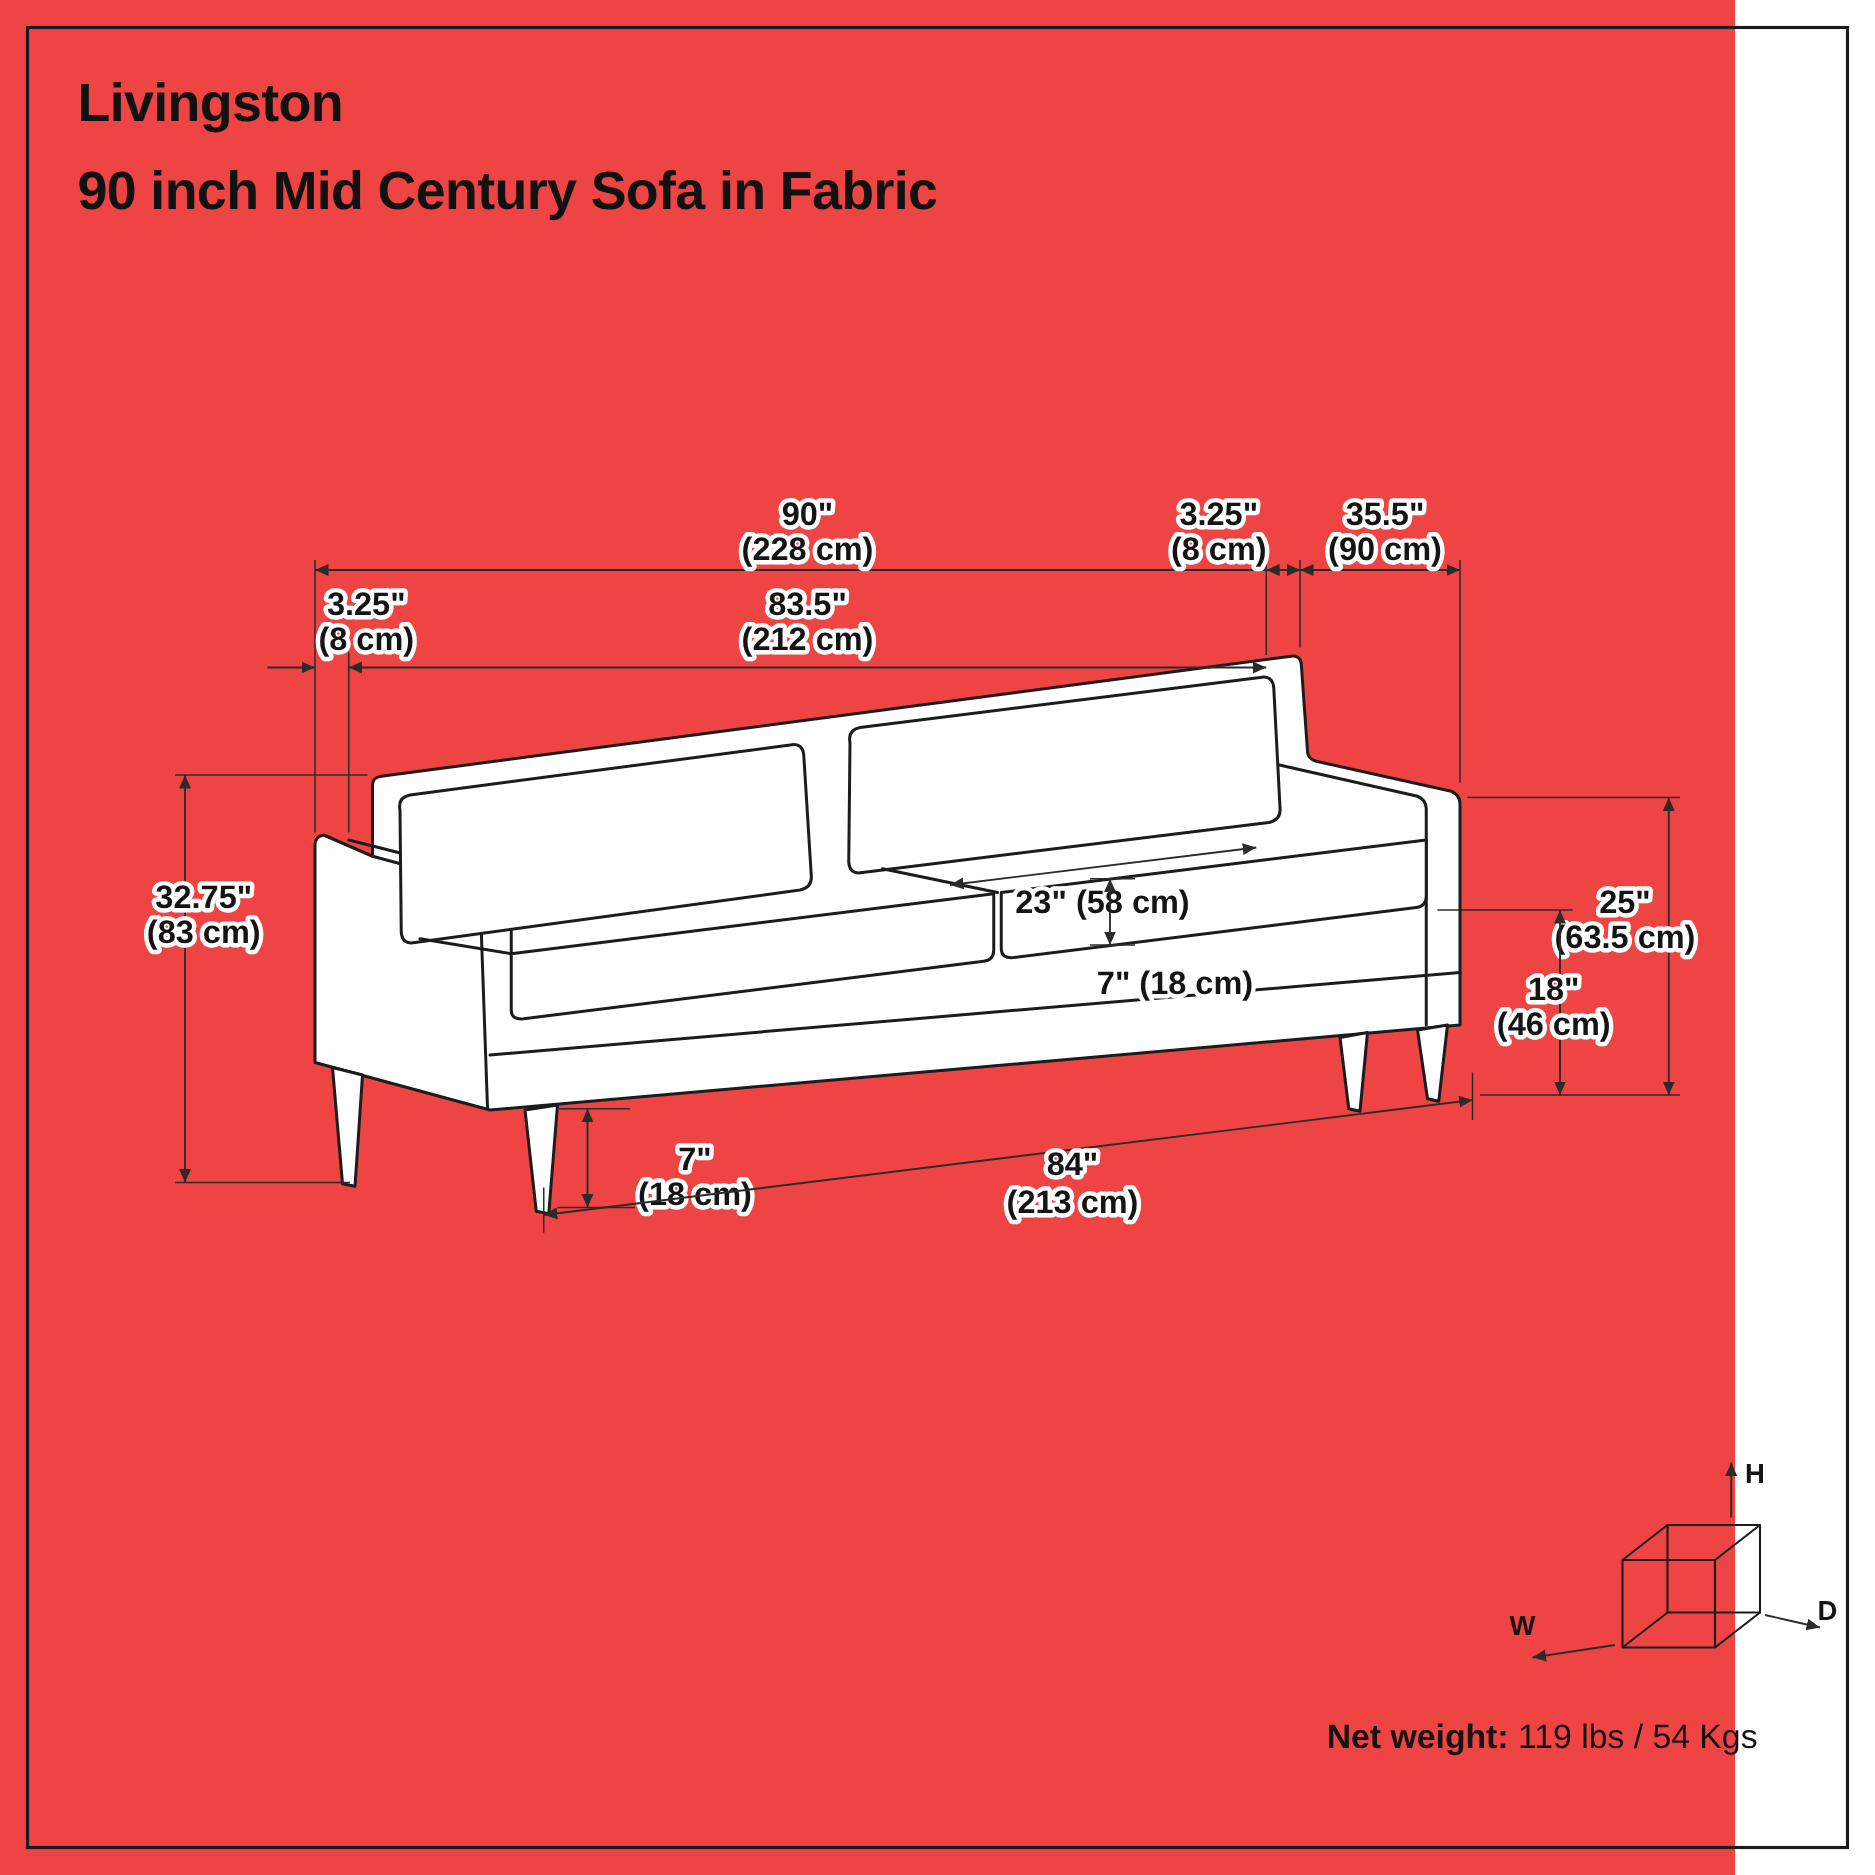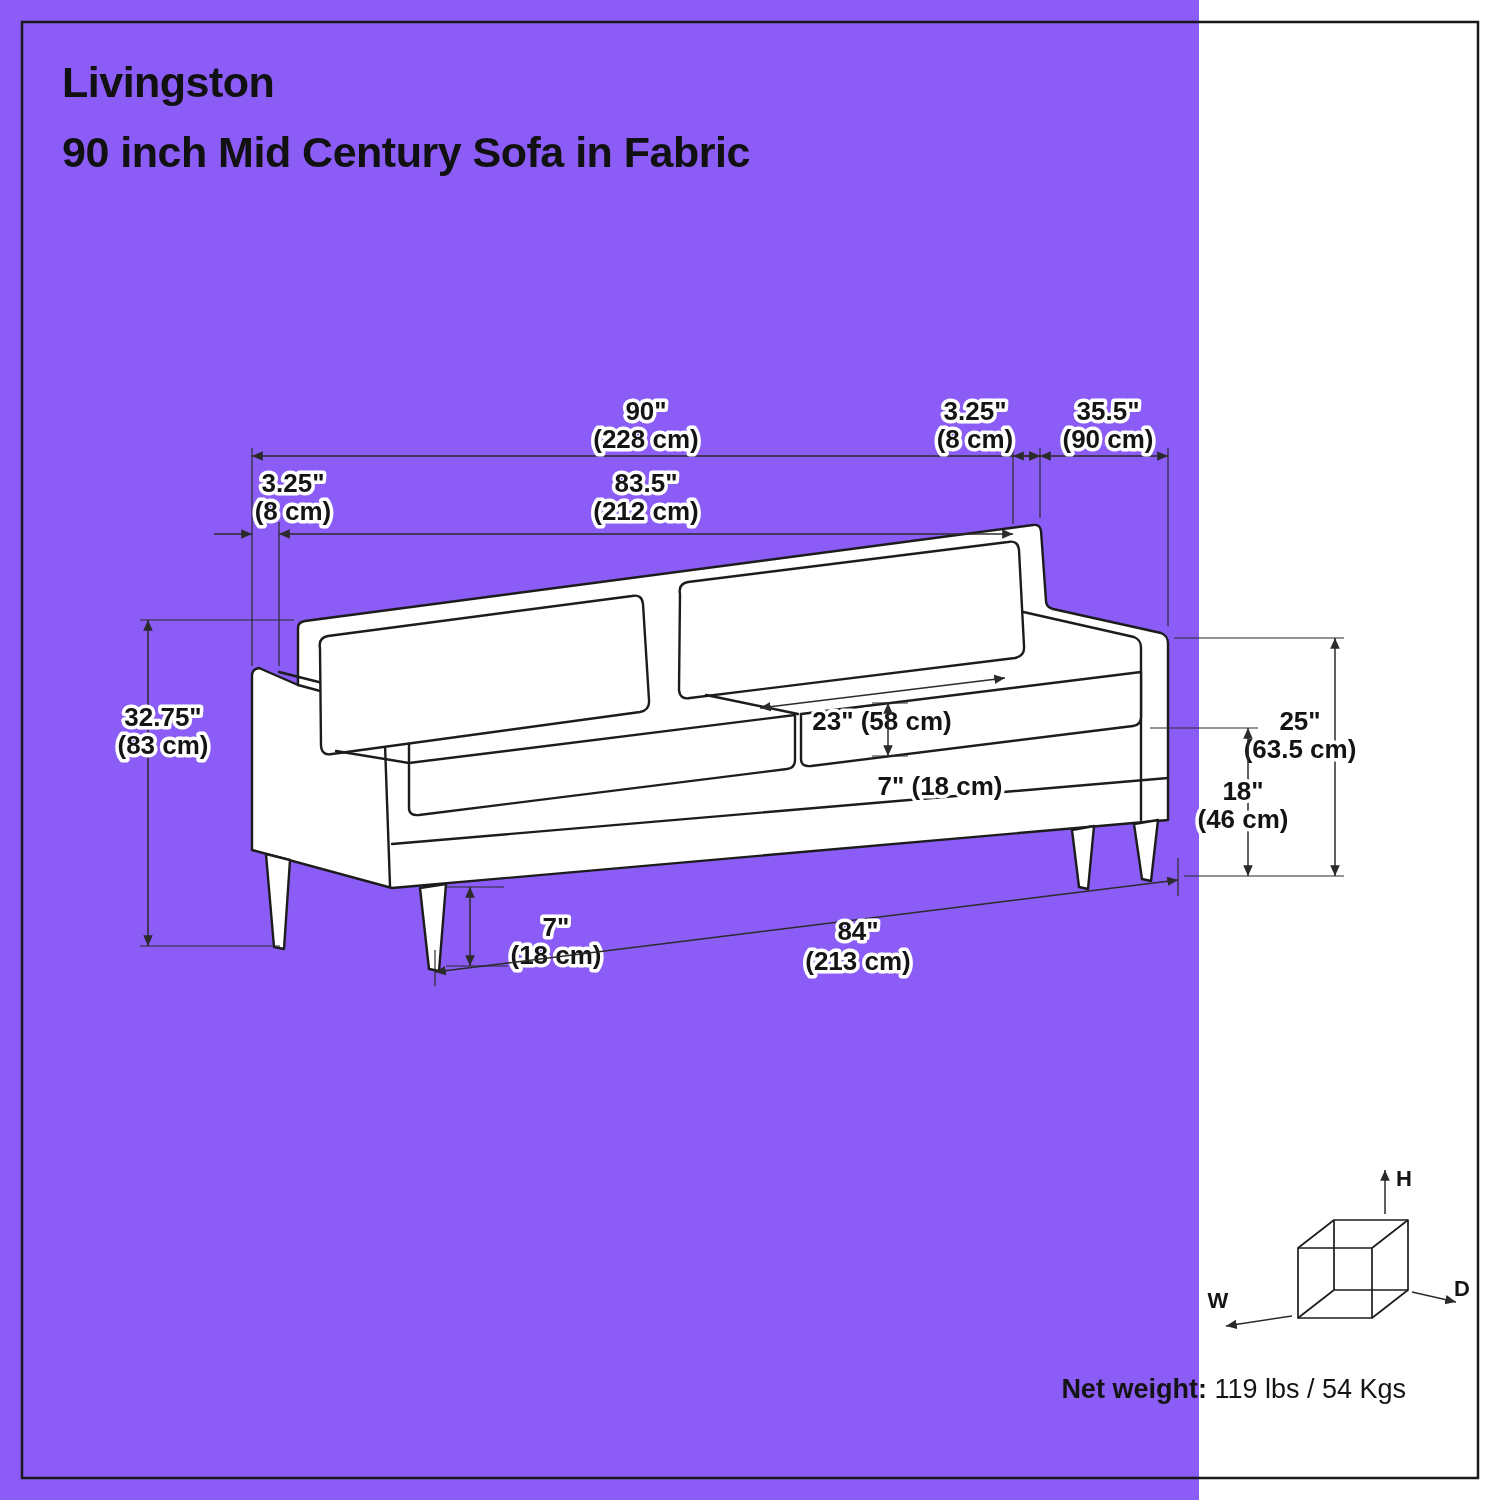--- a/index.html
+++ b/index.html
@@ -1,16 +1,16 @@
 <!DOCTYPE html>
 <html><head>
 <meta charset="utf-8">
 <style>
   html,body{margin:0;padding:0;background:#ffffff;}
-  .page{position:relative;width:1199px;height:1500px;background:#8b5cf6;}
+  .page{position:relative;width:1388px;height:1500px;background:#ef4444;}
   svg{display:block;}
   .outline{fill:#ffffff;stroke:#1c1c1c;stroke-width:2.4;stroke-linejoin:round;stroke-linecap:round;}
   .iline{fill:none;stroke:#1c1c1c;stroke-width:2.4;stroke-linejoin:round;stroke-linecap:round;}
   .ext{fill:none;stroke:#2b2b2b;stroke-width:1.2;}
   .dim{fill:none;stroke:#2b2b2b;stroke-width:1.5;}
   .lab{font-family:"Liberation Sans",sans-serif;font-size:26px;font-weight:700;fill:#141414;
        text-anchor:middle;paint-order:stroke;stroke:#ffffff;stroke-width:7px;stroke-linejoin:round;}
   .title-text{font-family:"Liberation Sans",sans-serif;font-size:43px;font-weight:700;fill:#111;letter-spacing:-0.5px;}
   .cube{fill:none;stroke:#1c1c1c;stroke-width:1.7;stroke-linejoin:round;}
   .axlab{font-family:"Liberation Sans",sans-serif;font-size:22px;font-weight:700;fill:#141414;text-anchor:middle;}

